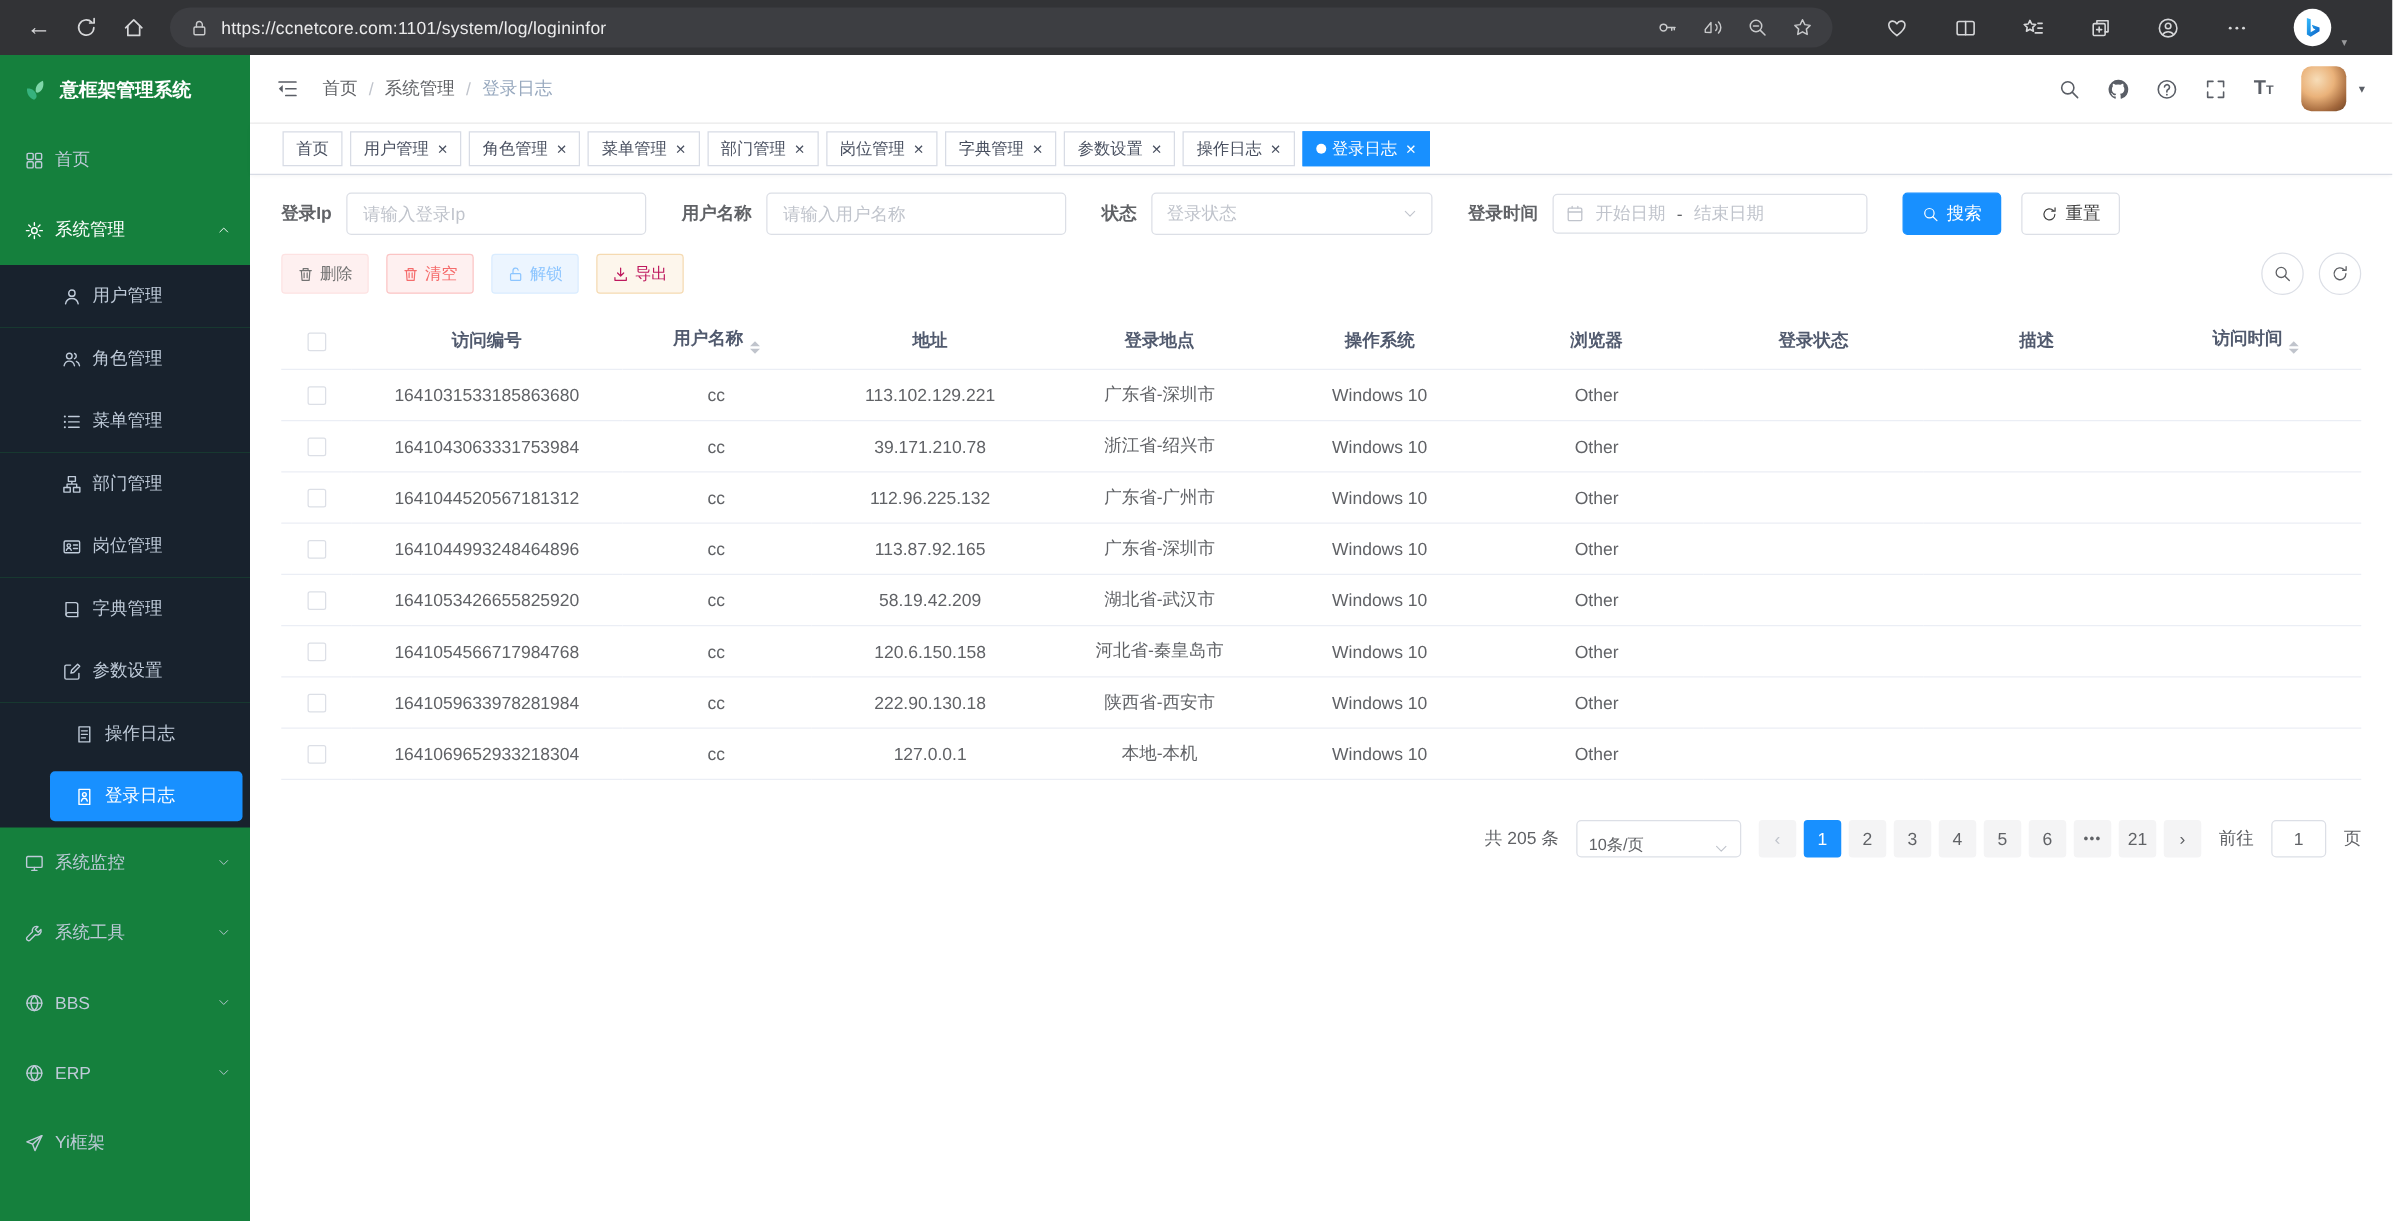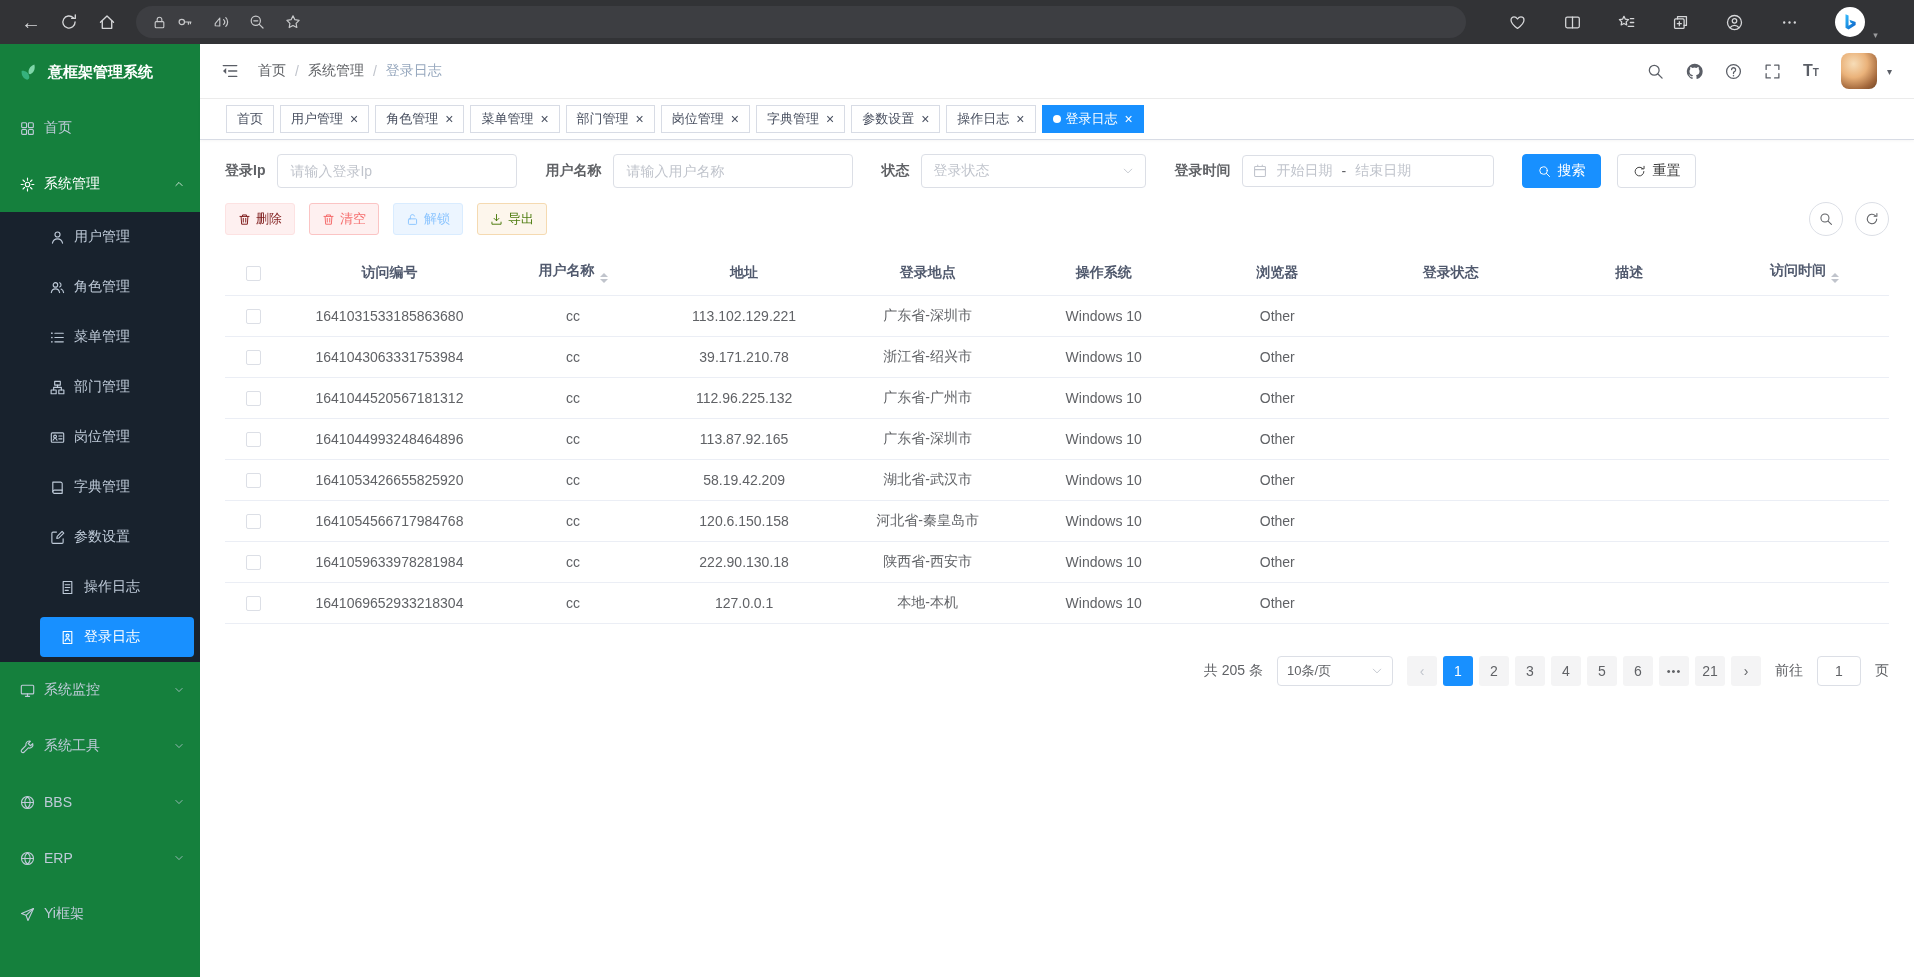--- a/index.html
+++ b/index.html
@@ -79,39 +79,39 @@
   .chev .ic{width:12px;height:12px}
   .btn{display:inline-flex;align-items:center;gap:6px;height:34px;padding:0 15px;border-radius:4px;font-size:14px;border:1px solid transparent;cursor:pointer;font-family:Liberation Sans, sans-serif;background:#fff;white-space:nowrap}
   .btn .ic{width:13px;height:13px}
   .btn-primary{background:#1890ff;border-color:#1890ff;color:#fff}
   .btn-plain{border-color:#dcdfe6;color:#404040}
   .btn-plain{margin-left:16px}
   
   .toolbar{display:flex;align-items:center;gap:14px;margin-top:14px}
   .tbtn{display:inline-flex;align-items:center;gap:5px;height:32px;padding:0 12px;border-radius:3px;font-size:13px;border:1px solid transparent;cursor:pointer;font-family:inherit;white-space:nowrap}
   .tbtn .ic{width:13px;height:13px}
-  .tbtn-danger-dis{background:#fef0f0;border-color:#fde2e2;color:#7f1d1d;cursor:not-allowed}
+  .tbtn-danger-dis{background:#fef0f0;border-color:#fde2e2;color:#737373;cursor:not-allowed}
   .tbtn-danger{background:#fef0f0;border-color:#fbc4c4;color:#f56c6c}
   .tbtn-primary-dis{background:#ecf5ff;border-color:#d9ecff;color:#8cc5ff;cursor:not-allowed}
-  .tbtn-warning{background:#fdf6ec;border-color:#f5dab1;color:#4d7c0f}
+  .tbtn-warning{background:#fdf6ec;border-color:#f5dab1;color:#be185d}
   .tool-right{margin-left:auto;display:flex;gap:12px}
   .circle-btn{width:34px;height:34px;border-radius:50%;border:1px solid #dcdfe6;background:#fff;display:flex;align-items:center;justify-content:center;color:#606266;cursor:pointer}
   .circle-btn .ic{width:14px;height:14px}
   
   table{width:100%;border-collapse:collapse;margin-top:14px;table-layout:fixed}
   th{font-weight:bold;color:#515a6e;font-size:14px;padding:12px 4px;border-bottom:1px solid #ebeef5;text-align:center;white-space:nowrap}
   td{color:#606266;font-size:14px;padding:11px 4px;border-bottom:1px solid #ebeef5;text-align:center;white-space:nowrap;overflow:hidden;text-overflow:ellipsis}
   .checkbox{display:inline-block;width:15px;height:15px;border:1px solid #dcdfe6;border-radius:2px;background:#fff;vertical-align:middle;cursor:pointer}
   .sort{display:inline-flex;flex-direction:column;margin-left:5px;vertical-align:-2px}
   .sort i{display:block;width:0;height:0;border:4px solid transparent}
   .sort .cu{border-bottom-color:#c0c4cc;border-top-width:0;margin-bottom:2px}
   .sort .cd{border-top-color:#c0c4cc;border-bottom-width:0}
   
   .pagination{display:flex;align-items:center;justify-content:flex-end;gap:14px;margin-top:32px;color:#606266}
-  .psel{width:116px;height:30px;border:1px solid #dcdfe6;border-radius:4px;display:flex;align-items:center;padding:0 9px;background:#fff;cursor:pointer;font-size:13px}
+  .psel{width:132px;height:30px;border:1px solid #dcdfe6;border-radius:4px;display:flex;align-items:flex-end;padding:0 9px;background:#fff;cursor:pointer;font-size:13px}
   .psel .chev{margin-left:auto}
   .pages{display:flex;align-items:center;gap:6px}
   .pg{min-width:30px;height:30px;border-radius:3px;background:#f4f4f5;color:#606266;display:flex;align-items:center;justify-content:center;cursor:pointer;padding:0 4px;font-size:14px}
   .pg.active{background:#1890ff;color:#fff}
   .pg.dis{color:#c0c4cc}
   .pg.dots{font-size:11px;letter-spacing:1px}
   .pjump{width:44px;height:30px;border:1px solid #dcdfe6;border-radius:4px;text-align:center;font-size:14px;color:#606266;outline:none;font-family:inherit}
 </style>
 </head>
 <body>
@@ -132,20 +132,21 @@
         <path d="M3.8 7v6.6h8.4V7"></path>
       </svg>
     </div>
   <div class="url-pill">
     <span class="lockwrap">
         <svg class="ic" viewBox="0 0 16 16" width="16" height="16" fill="none" stroke="currentColor" stroke-width="1.2" stroke-linecap="round" stroke-linejoin="round">
           <rect x="3.4" y="7" width="9.2" height="6.6" rx="1"></rect>
           <path d="M5.5 7V4.9a2.5 2.5 0 0 1 5 0V7"></path>
         </svg>
       </span>
+    <span class="url-text">https://ccnetcore.com:1101/system/log/logininfor</span>
     <span class="pill-right">
       <span>
           <svg class="ic" viewBox="0 0 16 16" width="16" height="16" fill="none" stroke="currentColor" stroke-width="1.2" stroke-linecap="round" stroke-linejoin="round">
             <circle cx="4.8" cy="8" r="2.7"></circle>
             <path d="M7.5 8H14M11.4 8v2.2M13.4 8v1.7"></path>
           </svg>
         </span>
       <span>
           <svg class="ic" viewBox="0 0 16 16" width="16" height="16" fill="none" stroke="currentColor" stroke-width="1.2" stroke-linecap="round" stroke-linejoin="round">
             <path d="M2.2 11.8V9.6L6.8 4v8z" stroke-width="1.1"></path>

